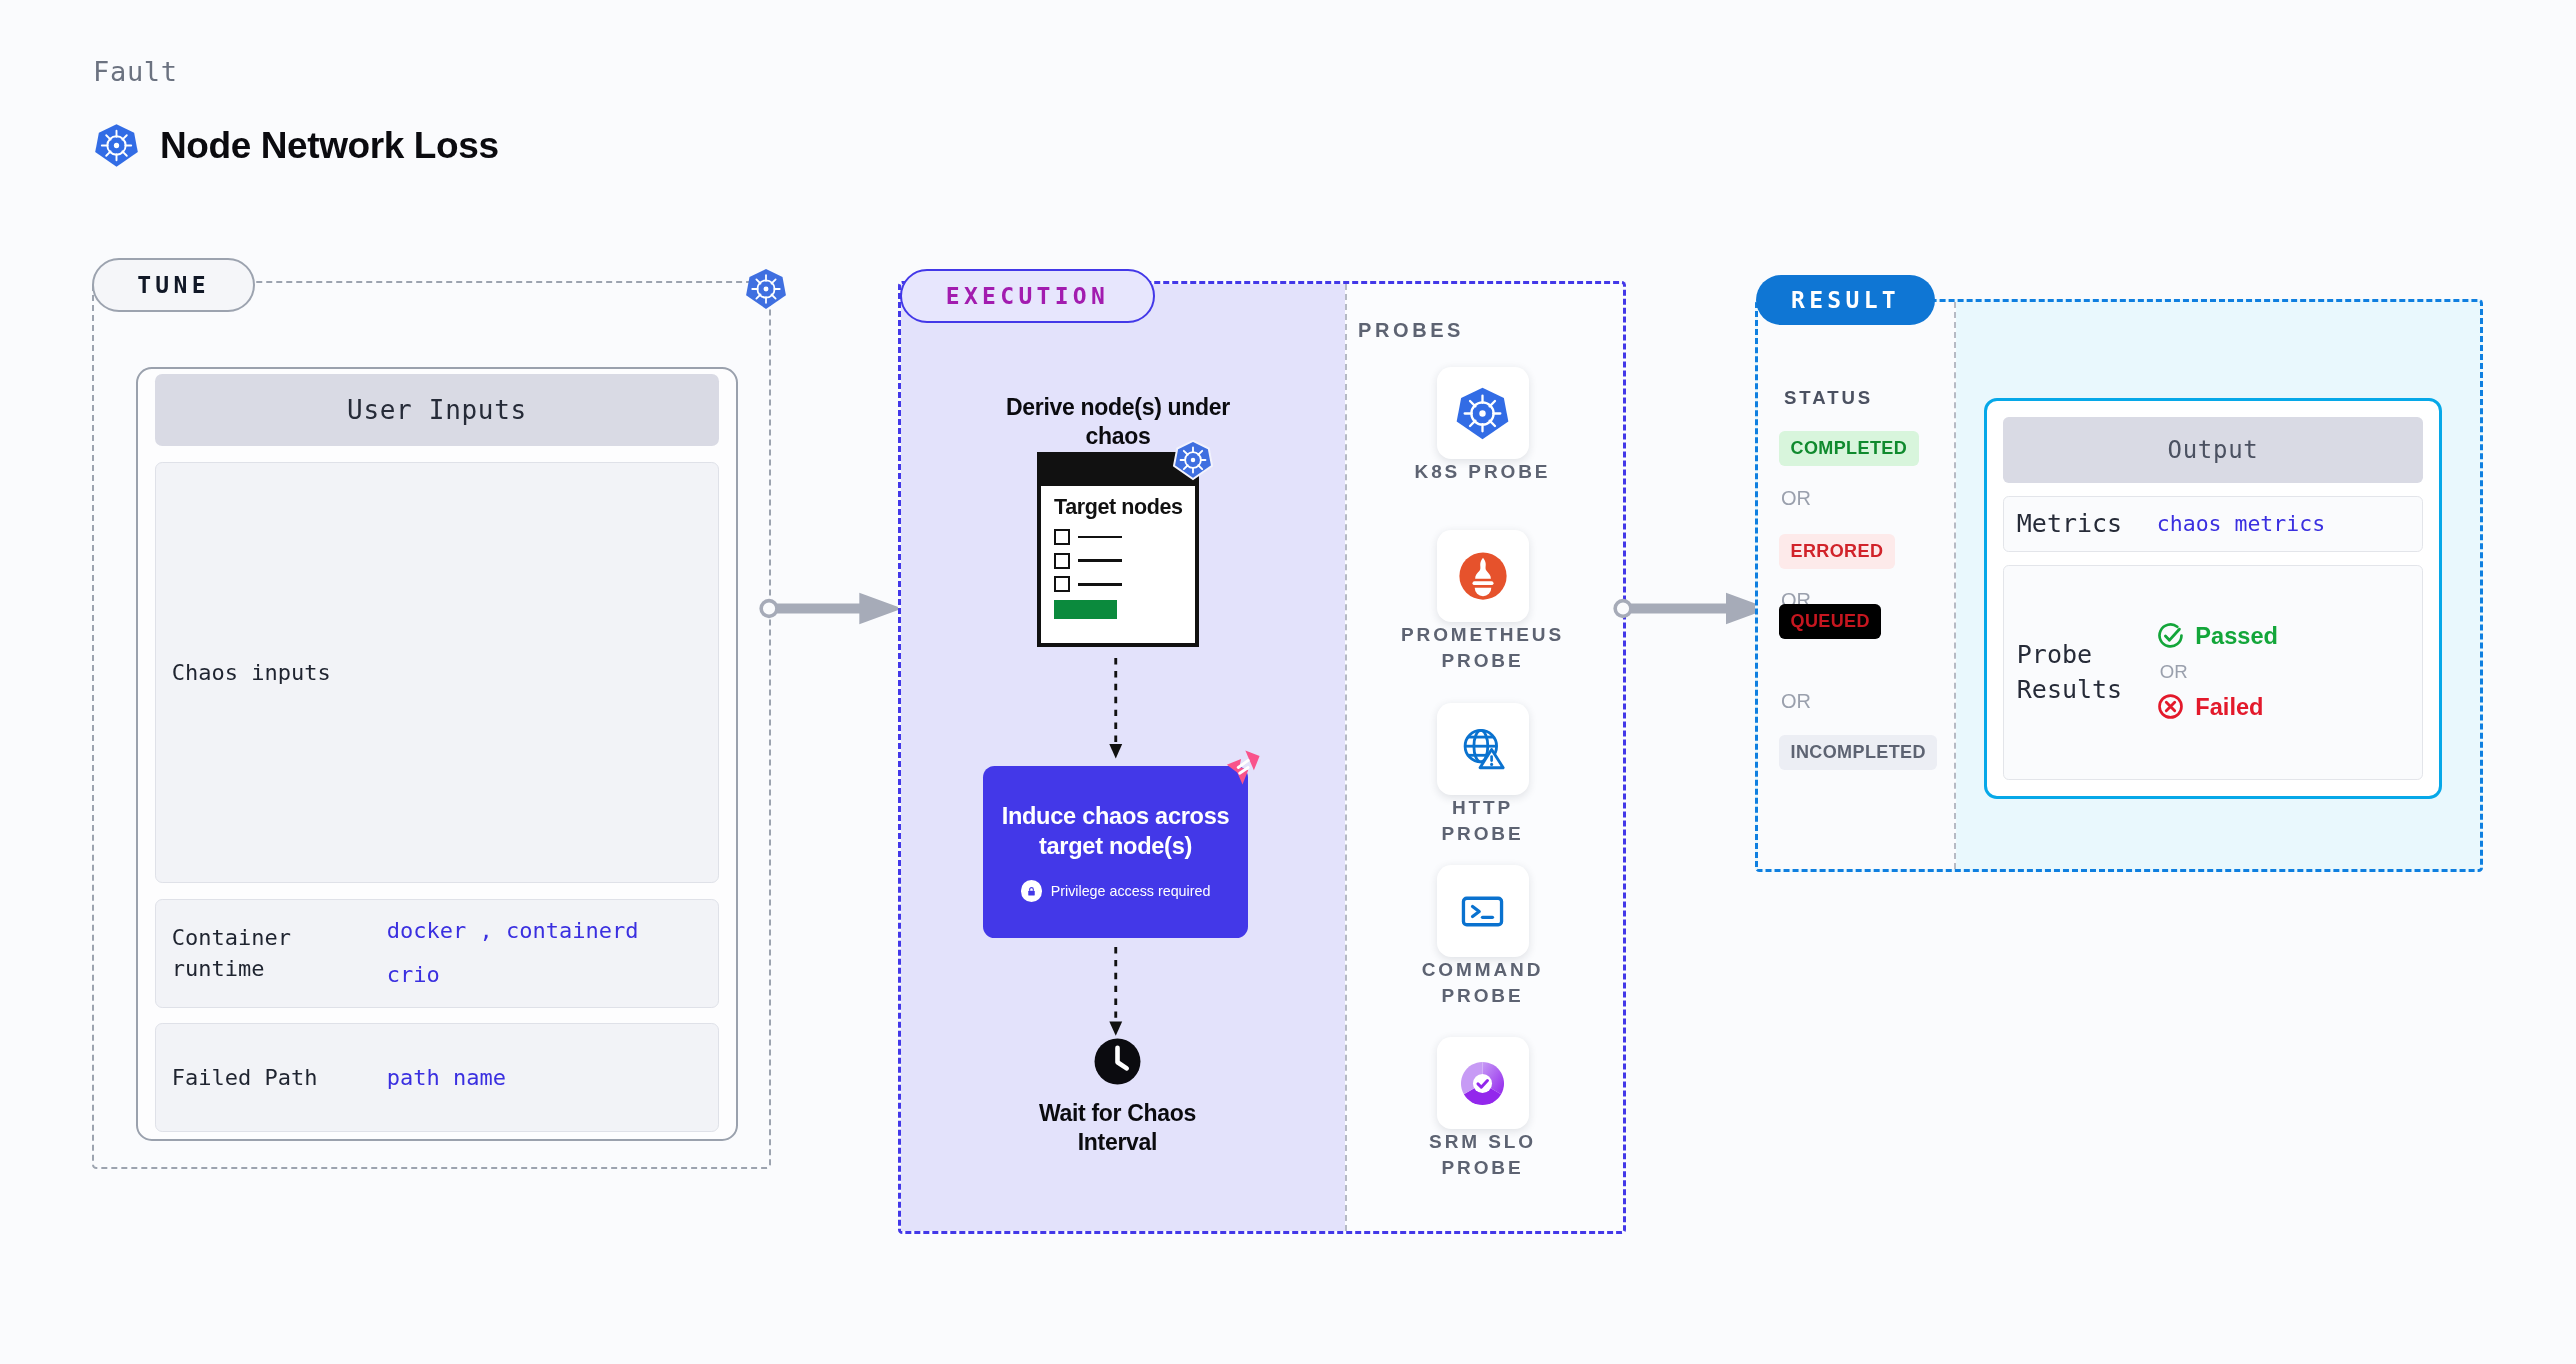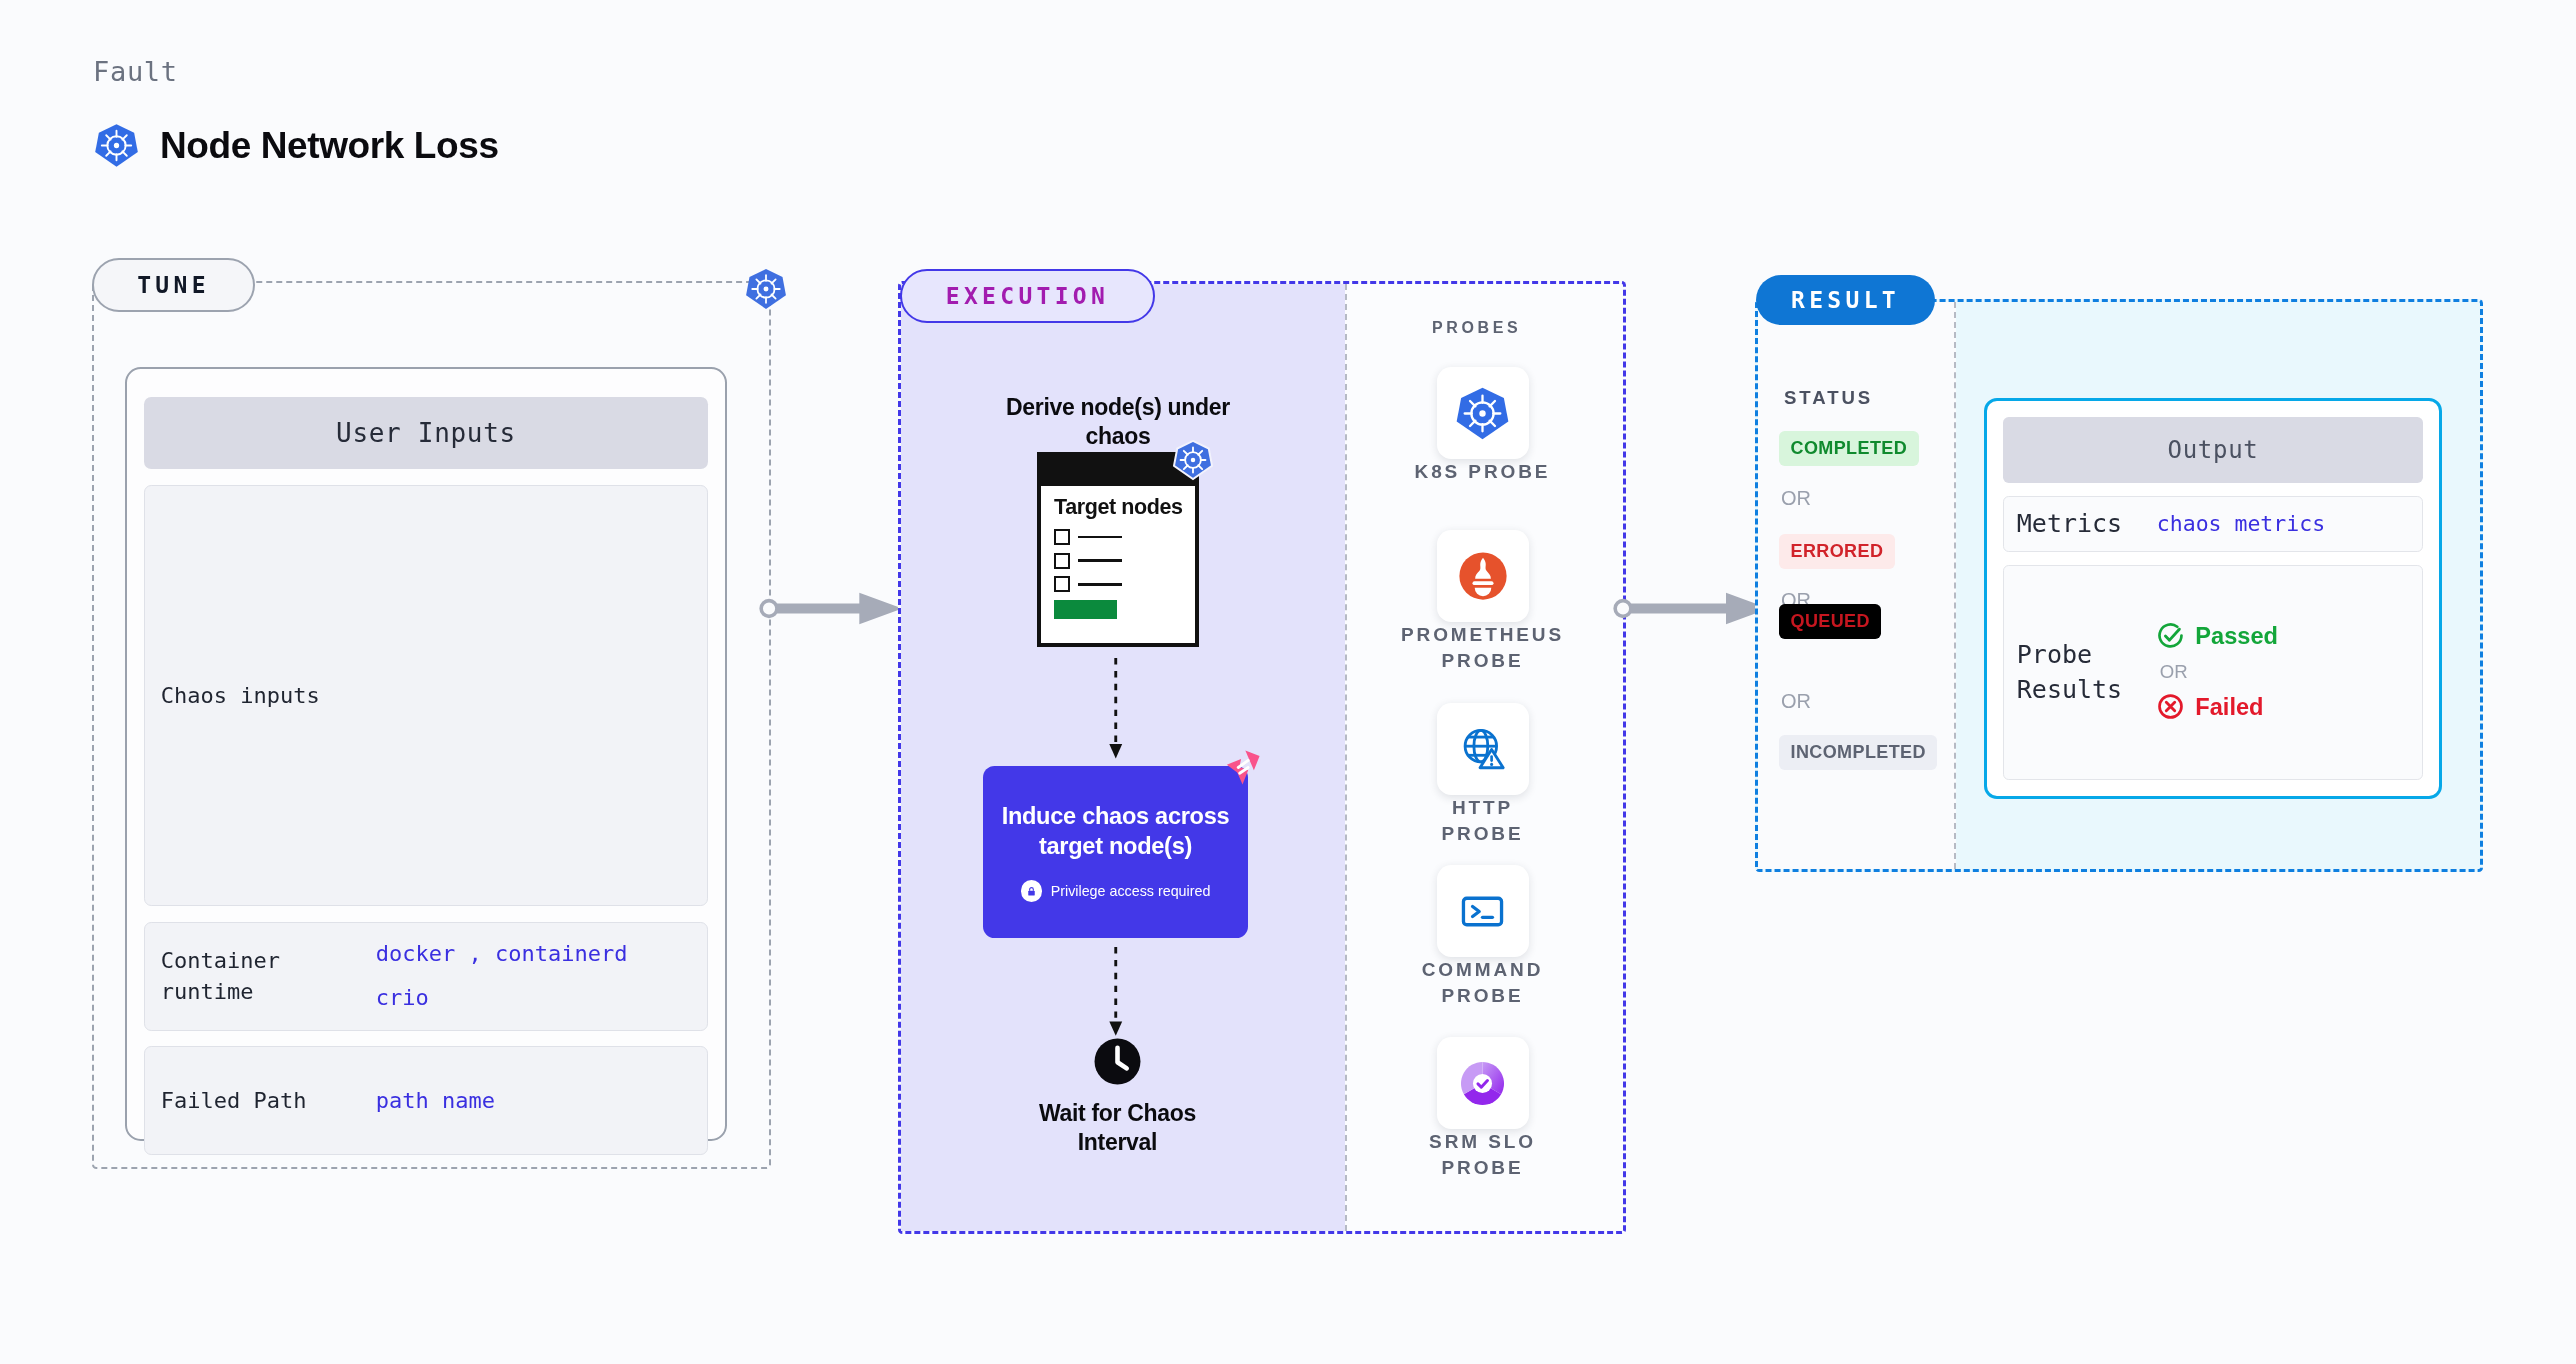--- a/index.html
+++ b/index.html
@@ -44,24 +44,24 @@
   #tune-pill {
     left: 92px; top: 258px; width: 163px; height: 54px;
     background: #f5f6f9; border: 2.1px solid #9ca3af; border-radius: 27px;
     font-size: 23px; color: #111827;
   }
   #tune-k8s-badge {
     position: absolute; left: 744px; top: 267px;
     width: 44px; height: 44px; z-index: 7;
   }
   #user-inputs-card {
-    position: absolute; left: 125px; top: 367px;
+    position: absolute; left: 136px; top: 367px;
     width: 602px; height: 774px;
     background: #fdfdfe; border: 2.9px solid #9aa1ad; border-radius: 15.8px;
-    padding: 28px 17px;
+    padding: 5px 17px;
   }
   #user-inputs-header {
     height: 72px; background: #d9dae4; border-radius: 7.2px;
     display: flex; align-items: center; justify-content: center;
     font-family: "DejaVu Sans Mono", monospace;
     font-size: 26px; color: #262b38; letter-spacing: 0.7px;
   }
   .input-block {
     margin-top: 15.8px; background: #f2f3f7;
     border: 1.4px solid #dfe1e8; border-radius: 7.2px;
@@ -104,22 +104,22 @@
     position: absolute; left: 444px; top: 0;
     width: 0; height: 100%;
     border-left: 2.1px dashed #b6bac4;
   }
   #exec-pill {
     left: 900px; top: 269px; width: 255px; height: 54px;
     background: #e7e6fd; border: 2.9px solid #4338e8; border-radius: 27px;
     font-size: 23px; color: #a21caf; text-align: center;
   }
   #probes-title {
-    position: absolute; left: 1432px; top: 319px;
-    font-size: 16px; font-weight: 600; color: #5d6372; letter-spacing: 3.6px;
+    position: absolute; left: 1358px; top: 319px;
+    font-size: 20px; font-weight: 600; color: #5d6372; letter-spacing: 3.6px;
   }
   .probe-item {
     position: absolute; left: 1411px; width: 143px;
     display: flex; flex-direction: column; align-items: center;
   }
   .probe-tile {
     width: 92px; height: 92px; border-radius: 14.3px;
     background: #ffffff; box-shadow: 0 2.1px 8.6px rgba(30,38,60,.12);
     display: flex; align-items: center; justify-content: center;
   }

